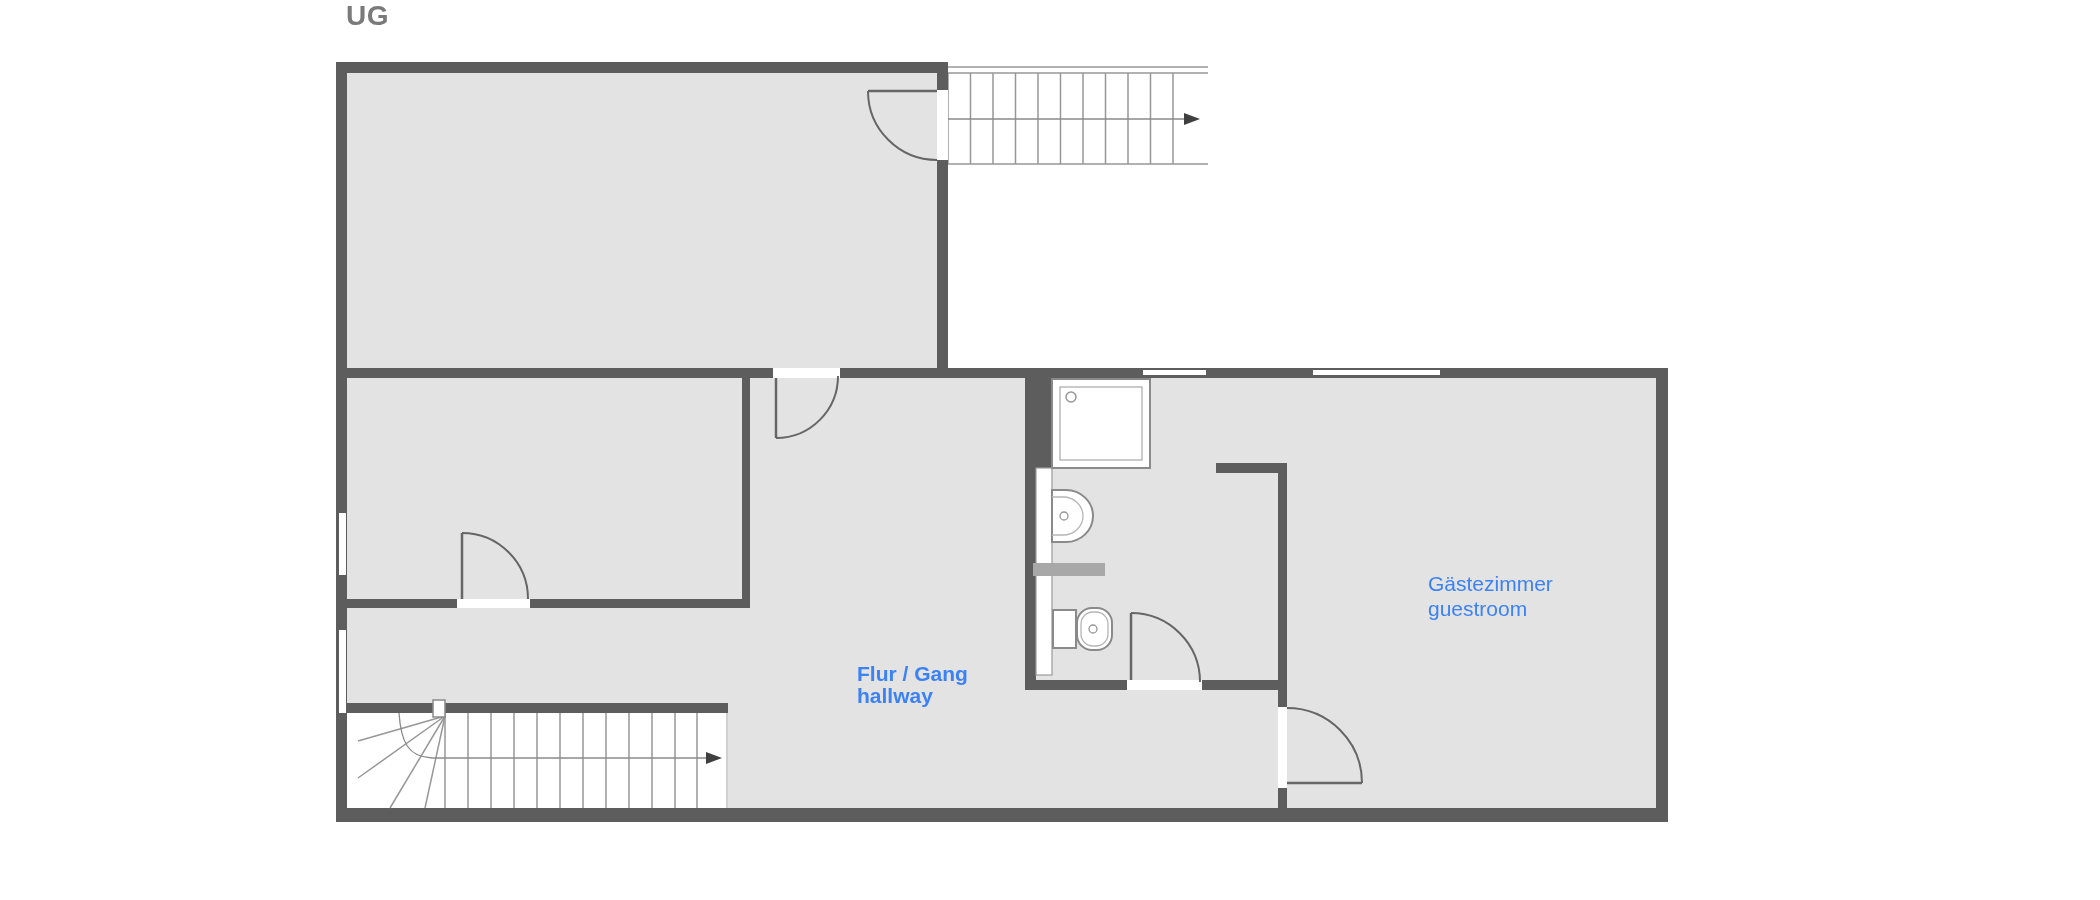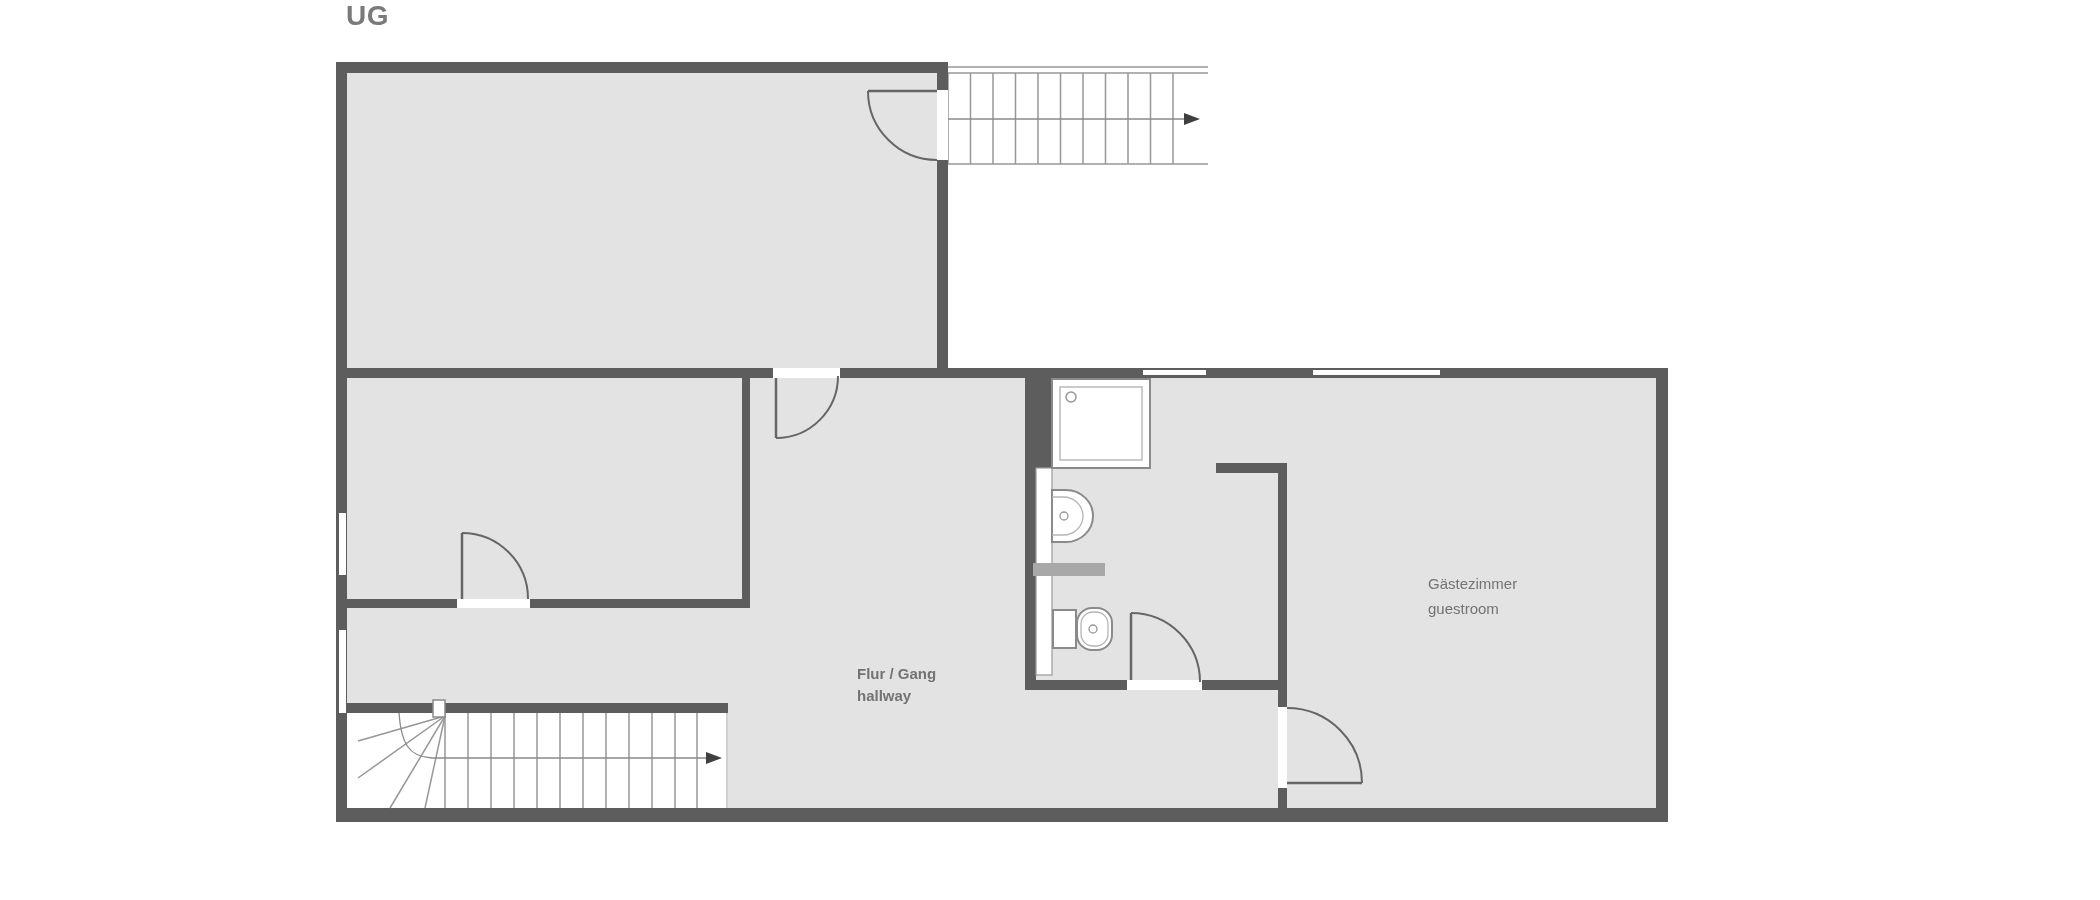--- a/index.html
+++ b/index.html
@@ -18,22 +18,22 @@
     background: #ffffff;
     text-decoration: underline;
   }
   #plan-svg {
     position: absolute;
     left: 0;
     top: 0;
   }
   .label {
     position: absolute;
-    color: #737373;
-    font-size: 15px;
+    color: #3b82f6;
+    font-size: 21px;
     line-height: 23px;
     white-space: nowrap;
   }
   #label-floor {
     left: 346px;
     top: 4px;
     font-size: 28px;
     font-weight: bold;
     color: #7a7a7a;
     letter-spacing: 0.5px;

